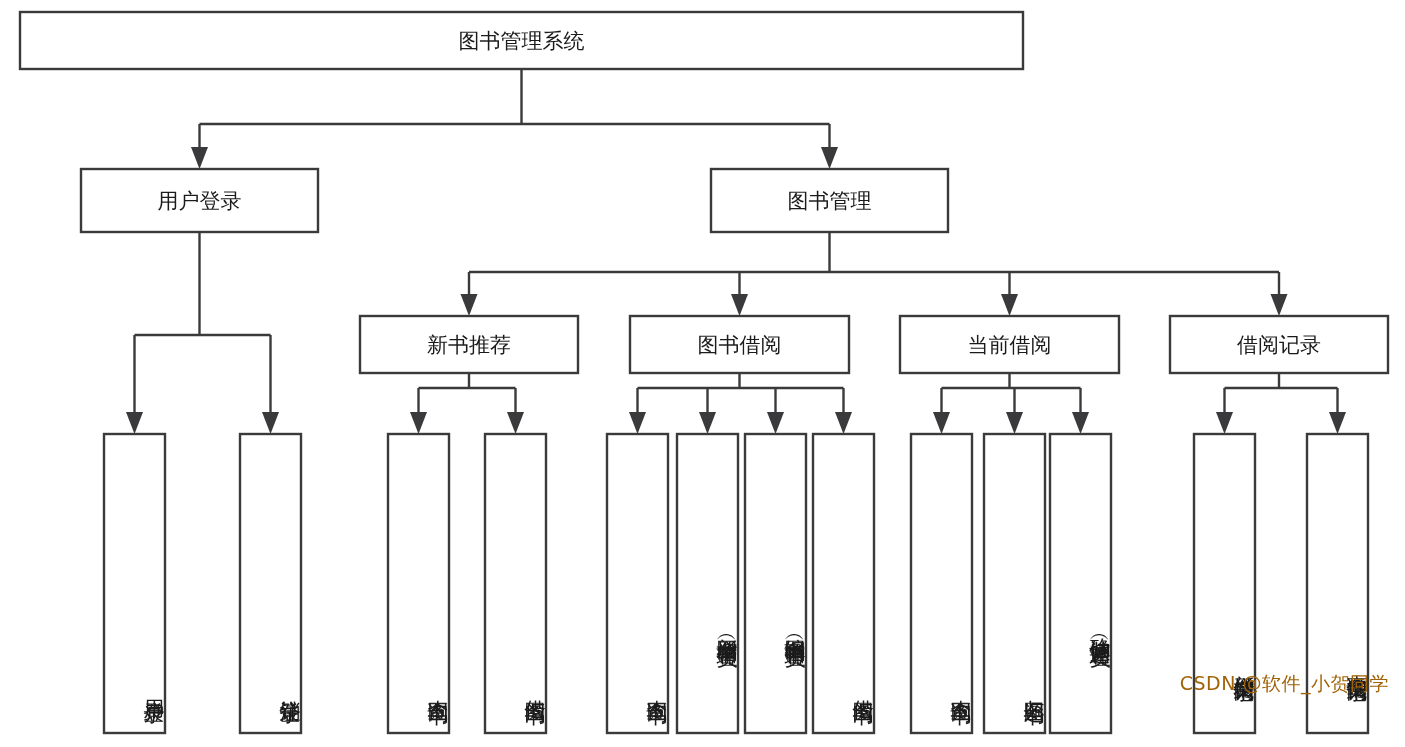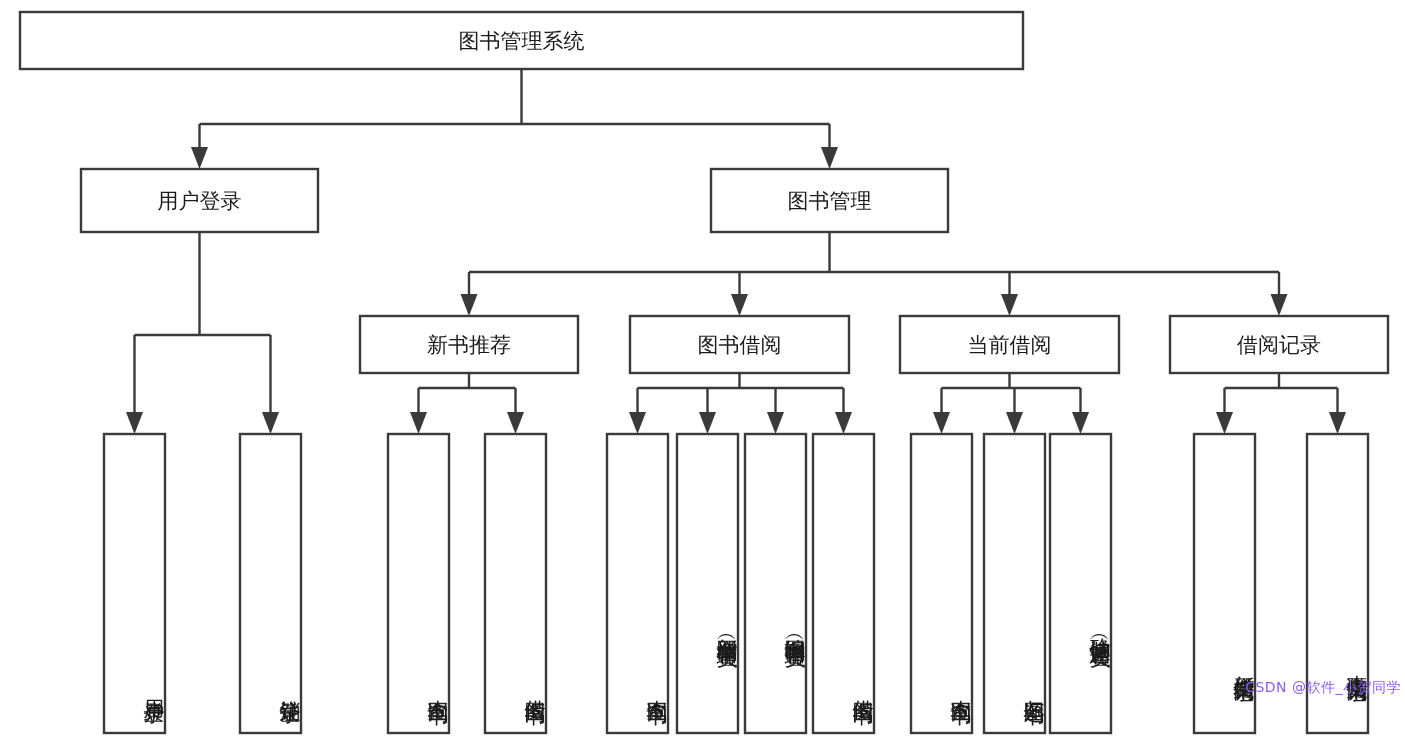--- a/index.html
+++ b/index.html
@@ -59,25 +59,25 @@
     letter-spacing: 1.5px;
     text-align: center;
     display: flex;
     align-items: flex-start;
     justify-content: center;
     pointer-events: none;
     user-select: none;
   }
   .watermark {
     position: absolute;
-    right: 4px;
+    right: 16px;
     bottom: 6px;
     font-family: "DejaVu Sans", "Liberation Sans", sans-serif;
-    font-size: 14px;
-    color: #8b5cf6;
+    font-size: 19px;
+    color: #a16207;
     letter-spacing: 0.5px;
     white-space: nowrap;
   }
 </style>
 </head>
 <body>
 
 <div id="diagram-root">
 
   <svg class="flow" viewBox="0 0 1405 747">

